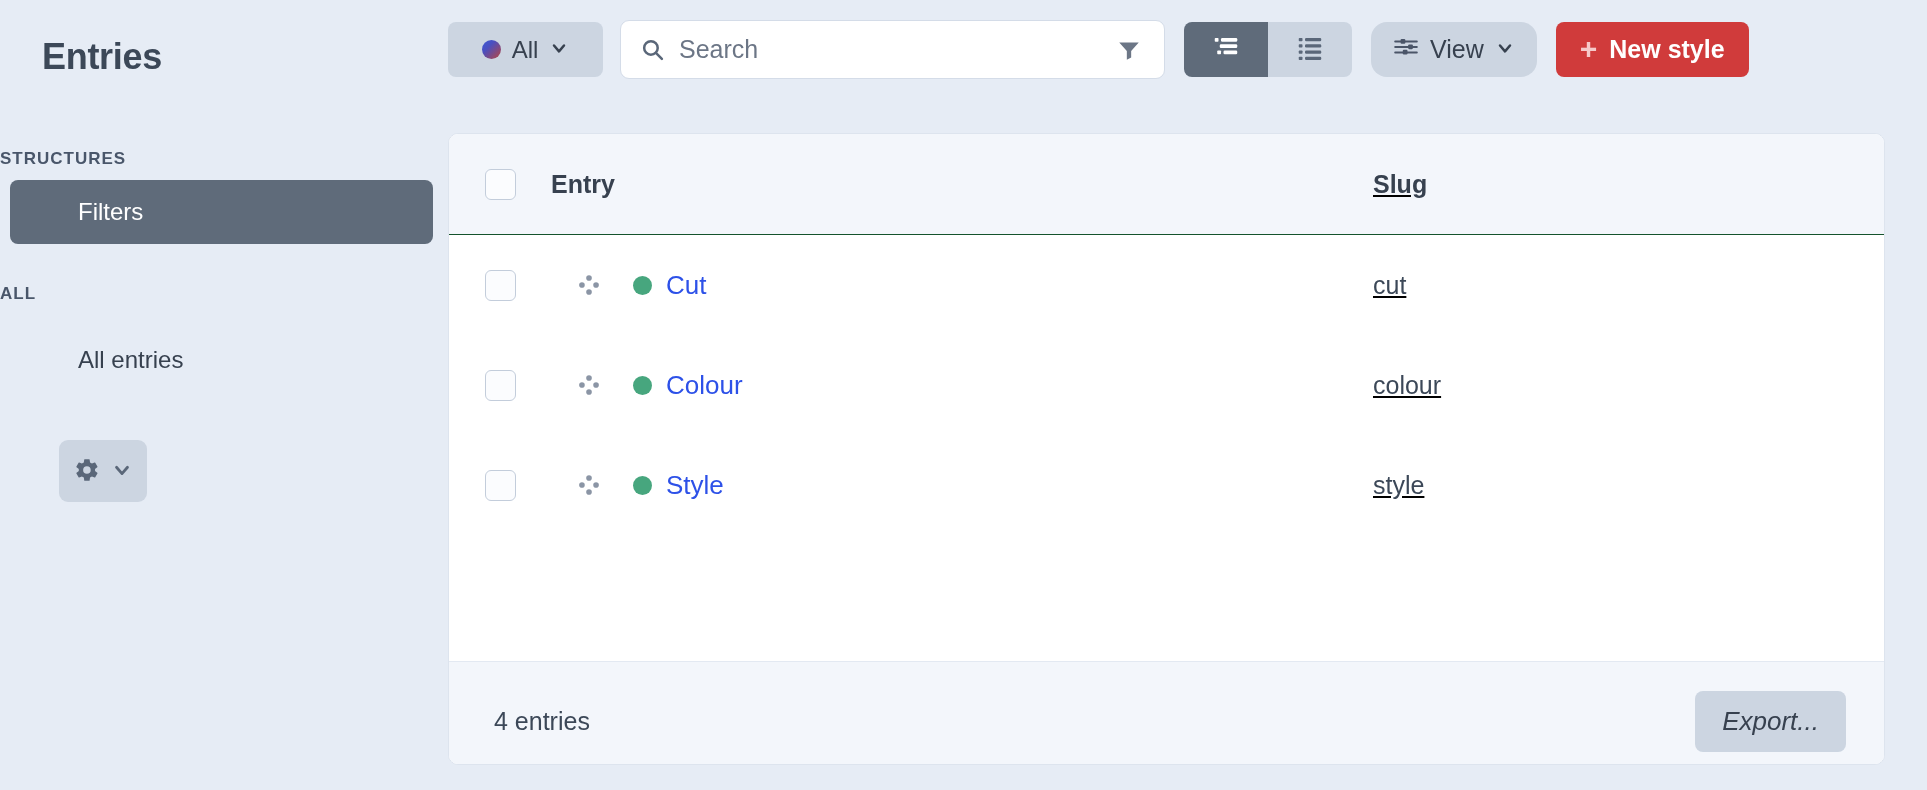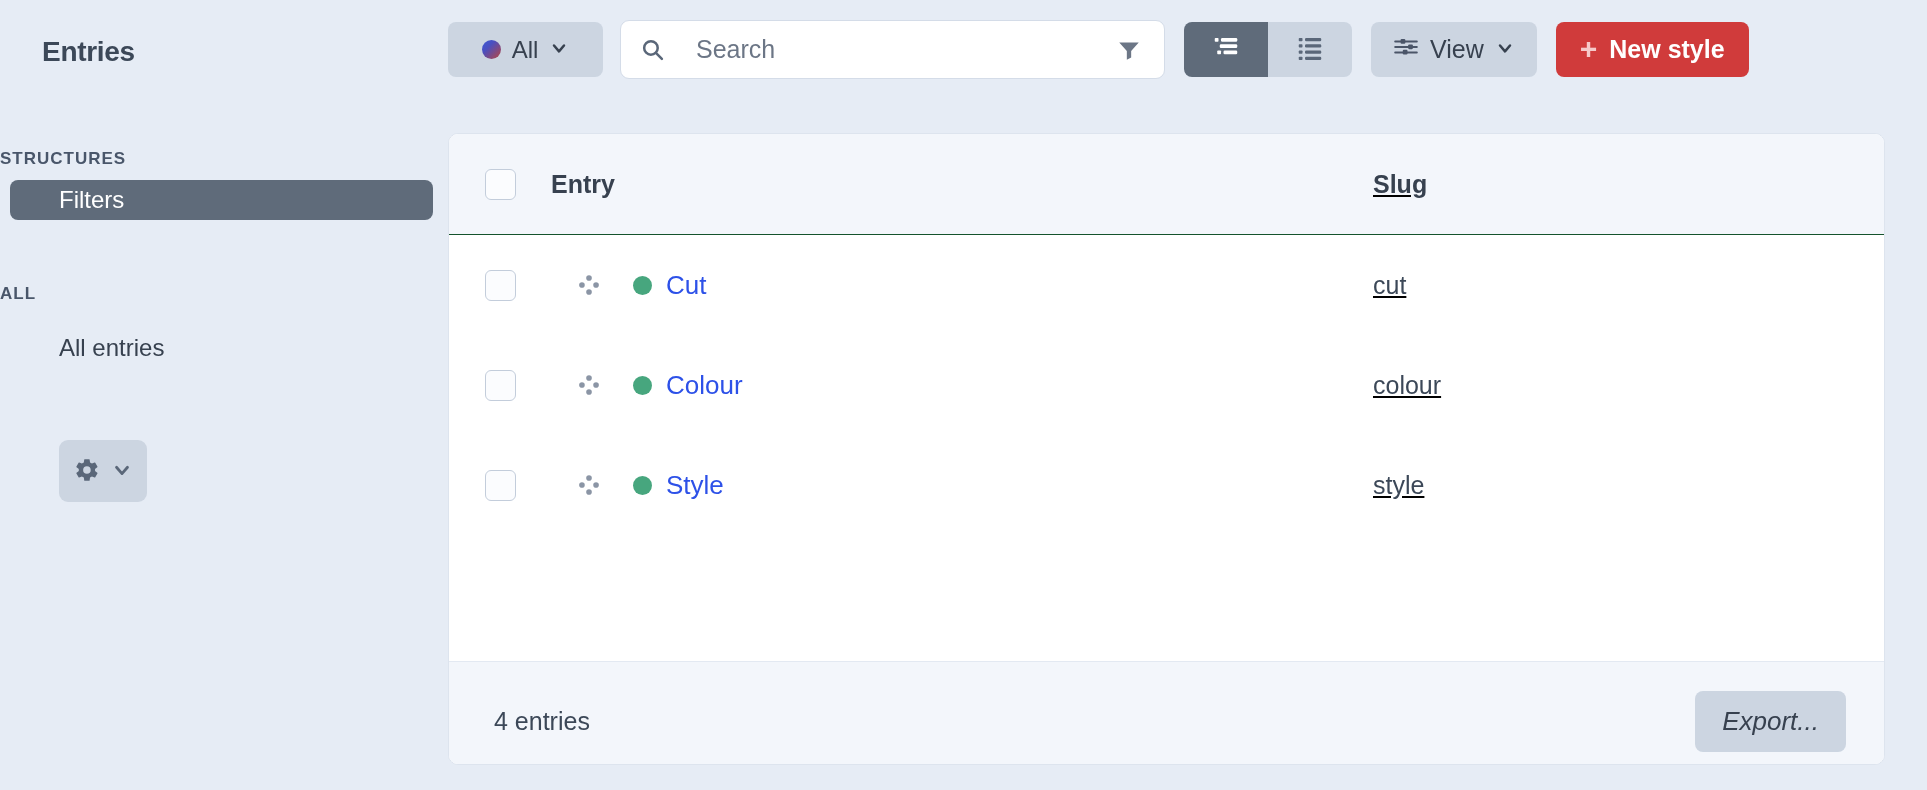--- a/index.html
+++ b/index.html
@@ -19,42 +19,42 @@
   
   .sidebar {
     position: absolute;
     left: 0; top: 0;
     width: 433px; height: 790px;
     background: #e6ecf5;
   }
   .page-title {
     position: absolute;
     left: 42px; top: 36px;
-    font-size: 28px;
+    font-size: 36px;
     font-weight: bold;
     color: #3c4858;
     letter-spacing: -0.3px;
   }
   .nav-section-title {
     font-size: 17px;
     font-weight: bold;
     color: #49566a;
     letter-spacing: 1.0px;
   }
   .nav-structures-title { position: absolute; left: 0; top: 149px; }
   .nav-all-title { position: absolute; left: 0; top: 284px; }
 
   .nav-item {
     position: absolute;
     left: 10px;
     width: 423px;
-    height: 40px;
-    display: flex;
-    align-items: center;
-    padding-left: 49px;
+    height: 64px;
+    display: flex;
+    align-items: center;
+    padding-left: 68px;
     font-size: 24px;
     color: #37414f;
     border-radius: 8px;
     cursor: pointer;
   }
   .nav-item.active {
     background: #5f6b7a;
     color: #ffffff;
   }
   .nav-item-filters { top: 180px; }
@@ -114,21 +114,21 @@
   }
   .search-icon-box { margin-left: 19px; display: flex; align-items: center; }
   .search-input {
     flex: 1;
     border: none;
     outline: none;
     background: transparent;
     font-family: "Liberation Sans", sans-serif;
     font-size: 25px;
     color: #37414f;
-    margin-left: 31px;
+    margin-left: 14px;
     padding: 0;
   }
   .search-input::placeholder { color: #6c7686; }
   .filter-icon-box { margin-right: 22px; display: flex; align-items: center; cursor: pointer; }
 
   .view-toggle-group {
     margin-left: 19px;
     display: flex;
     border-radius: 8px;
     overflow: hidden;
@@ -142,21 +142,21 @@
   }
   .view-toggle.active { background: #5f6b7a; }
   .view-toggle.inactive { background: #ccd5e1; }
 
   .view-button {
     margin-left: 19px;
     height: 55px;
     padding: 0 22px;
     background: #ccd5e1;
     border: none;
-    border-radius: 8px;
+    border-radius: 16px;
     display: flex; align-items: center; gap: 11px;
     cursor: pointer;
     font-size: 25px;
     color: #37414f;
   }
   .new-entry-button {
     margin-left: 19px;
     height: 55px;
     padding: 0 24px;
     background: #d03b3b;

